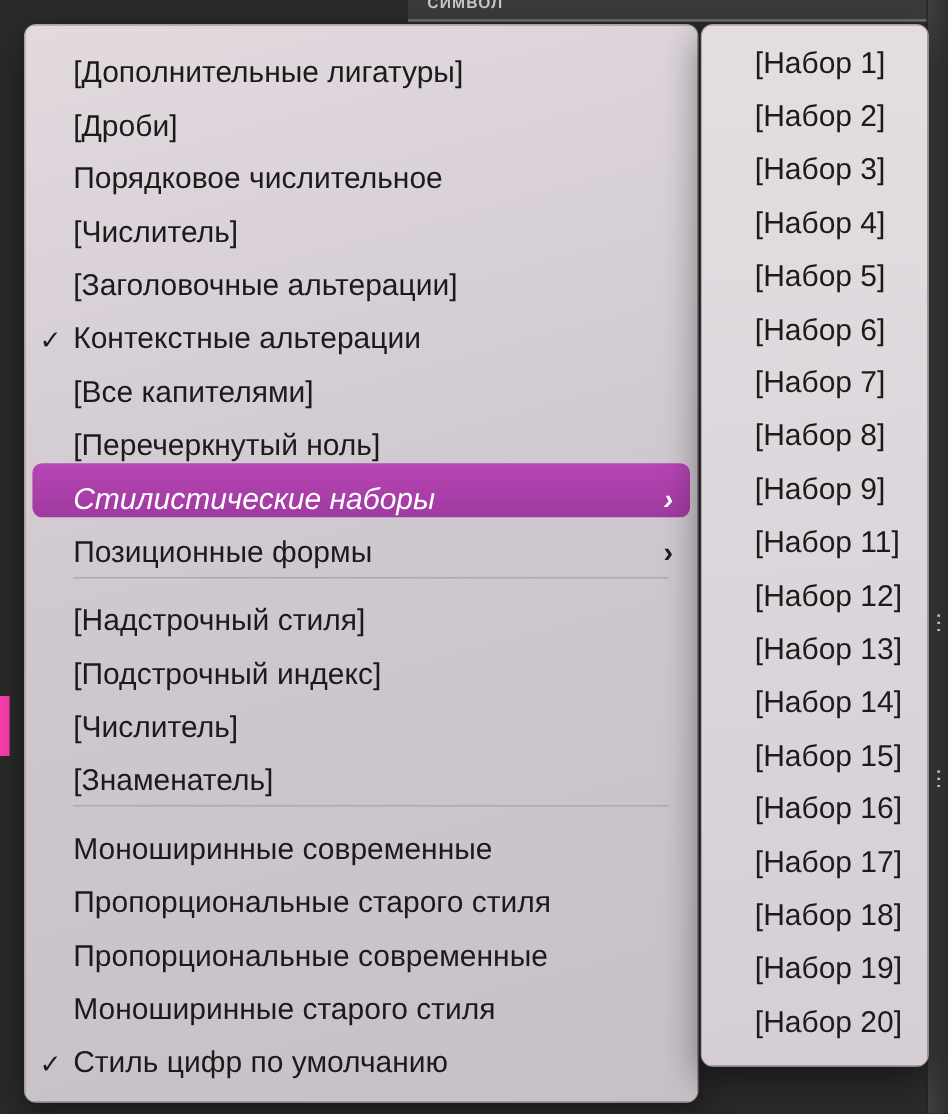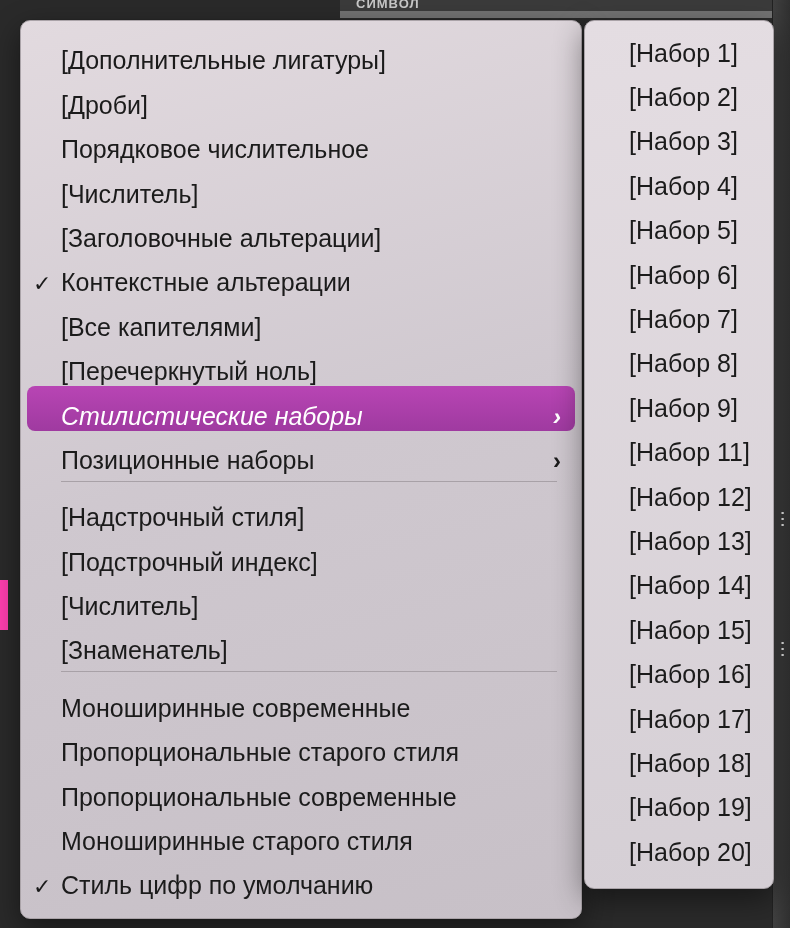--- a/index.html
+++ b/index.html
@@ -14,21 +14,21 @@
   .bg-dark {
     position: absolute;
     inset: 0;
     background: #2a2a2a;
   }
   .bg-panel-top {
     position: absolute;
     top: 0; left: 340px; right: 0;
     height: 18px;
     background: #3b3b3b;
-    border-bottom: 7px solid #737373;
+    border-bottom: 2px solid #737373;
   }
   .bg-panel-top .label {
     color: #c9c9c9;
     font-size: 13px;
     font-weight: 600;
     letter-spacing: 1px;
     padding-left: 16px;
     position: relative;
     top: -6px;
   }
@@ -175,21 +175,21 @@
     <span class="label">[Все капителями]</span>
   </div>
   <div class="item">
     <span class="label">[Перечеркнутый ноль]</span>
   </div>
   <div class="item selected">
     <span class="label">Стилистические наборы</span>
     <span class="chevron">›</span>
   </div>
   <div class="item">
-    <span class="label">Позиционные наборы</span>
+    <span class="label">Позиционные формы</span>
     <span class="chevron">›</span>
   </div>
 
   <div class="divider"></div>
 
   <div class="item">
     <span class="label">[Надстрочный стиля]</span>
   </div>
   <div class="item">
     <span class="label">[Подстрочный индекс]</span>

